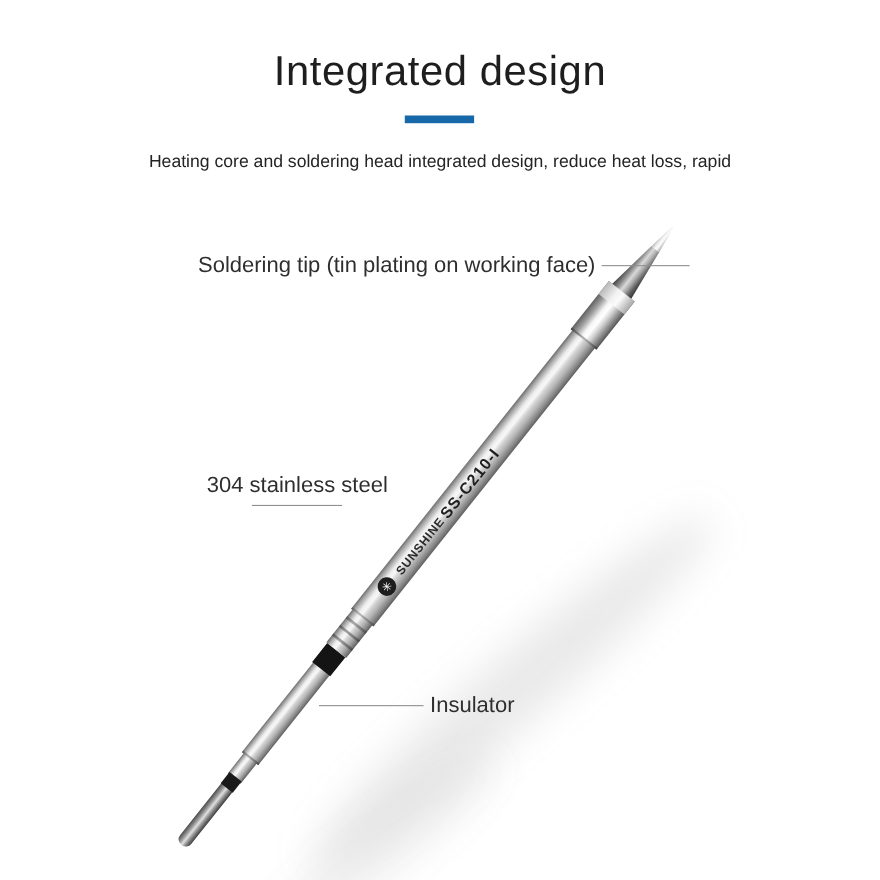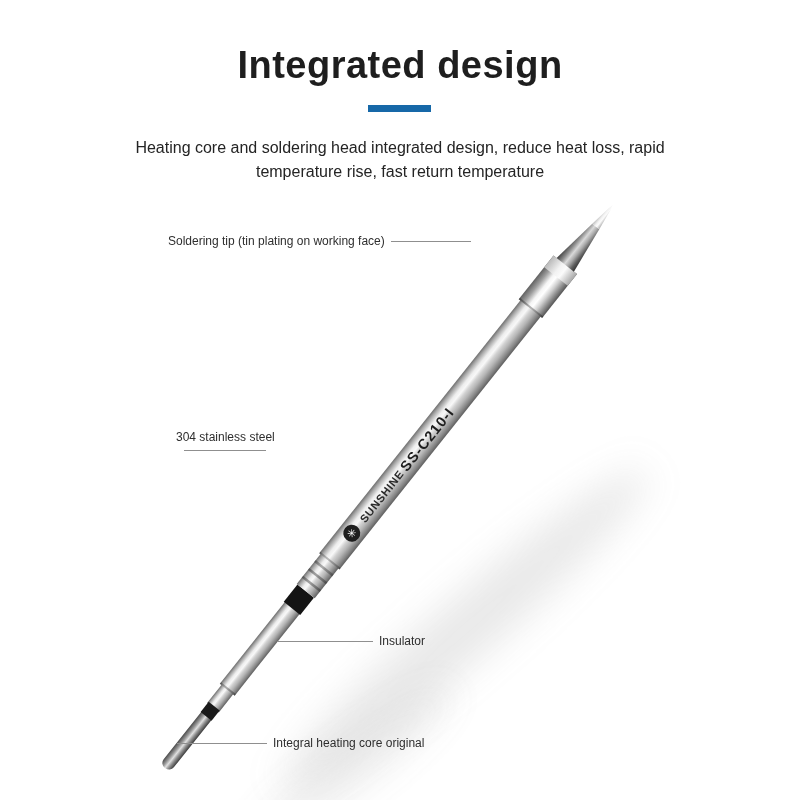--- a/index.html
+++ b/index.html
@@ -2,62 +2,62 @@
 <html><head>
 <meta charset="utf-8">
 <style>
   html,body{margin:0;padding:0;background:#ffffff;}
   .stage{
     position:relative;width:800px;height:800px;background:#ffffff;
     overflow:hidden;font-family:"Liberation Sans",sans-serif;
   }
   .page-title{
     position:absolute;top:44px;left:0;width:800px;margin:0;
-    text-align:center;font-size:38px;font-weight:700;color:#1e1e1e;
+    text-align:center;font-size:38px;font-weight:400;color:#1e1e1e;
     letter-spacing:0.5px;line-height:1.15;
   }
   .accent-bar{
     position:absolute;top:105px;left:368px;width:63px;height:7px;
     background:#1668a8;
   }
   .description{
     position:absolute;top:136px;left:0;width:800px;margin:0;
     text-align:center;font-size:16px;line-height:23.5px;color:#242424;
   }
   .soft-shadow{
     position:absolute;border-radius:50%;
     background:rgba(120,120,120,0.16);
     filter:blur(18px);
   }
   .shadow-main{left:225px;top:598px;width:480px;height:62px;transform:rotate(-41deg);}
   .shadow-low{left:220px;top:745px;width:260px;height:46px;transform:rotate(-38deg);opacity:.7;}
   .iron-svg{position:absolute;left:0;top:0;}
   .callout{
     position:absolute;display:flex;align-items:center;gap:6px;
-    font-size:12px;color:#2e2e2e;white-space:nowrap;height:24px;
+    font-size:20px;color:#2e2e2e;white-space:nowrap;height:24px;margin-left:12px;
   }
   .leader{display:inline-block;height:0;border-top:1.5px solid #8f8f8f;}
   .callout-tip{left:168px;top:229px;}
   .callout-tip .leader{width:80px;}
   .callout-steel{left:176px;top:430px;flex-direction:column;}
   .callout-steel .leader{width:82px;}
   .callout-insulator{left:278px;top:629px;}
   .callout-insulator .leader{width:95px;}
   .callout-core{left:177px;top:731px;}
   .callout-core .leader{width:90px;}
 </style>
 </head>
 <body>
 
 <div class="stage">
 
   <h1 class="page-title">Integrated design</h1>
   <div class="accent-bar"></div>
 
-  <p class="description"><span>Heating core and soldering head integrated design, reduce heat loss, rapid</span><br><span>temperature rise, fast return temperature</span></p>
+  <p class="description"><span>Heating core and soldering head integrated design, reduce heat loss, rapid</span><br></p>
 
   <div class="soft-shadow shadow-main"></div>
   <div class="soft-shadow shadow-low"></div>
 
   <svg class="iron-svg" width="800" height="800" viewBox="0 0 800 800">
     <defs>
       <linearGradient id="gradMetal" x1="0" y1="0" x2="0" y2="1">
         <stop offset="0" stop-color="#6e6e6e"></stop>
         <stop offset="0.12" stop-color="#a8a8a8"></stop>
         <stop offset="0.30" stop-color="#ededed"></stop>
@@ -143,18 +143,14 @@
   <div class="callout callout-steel">
     <span>304 stainless steel</span>
     <span class="leader"></span>
   </div>
 
   <div class="callout callout-insulator">
     <span class="leader"></span>
     <span>Insulator</span>
   </div>
 
-  <div class="callout callout-core">
-    <span class="leader"></span>
-    <span>Integral heating core original</span>
-  </div>
 
 </div>
 
 </body></html>

